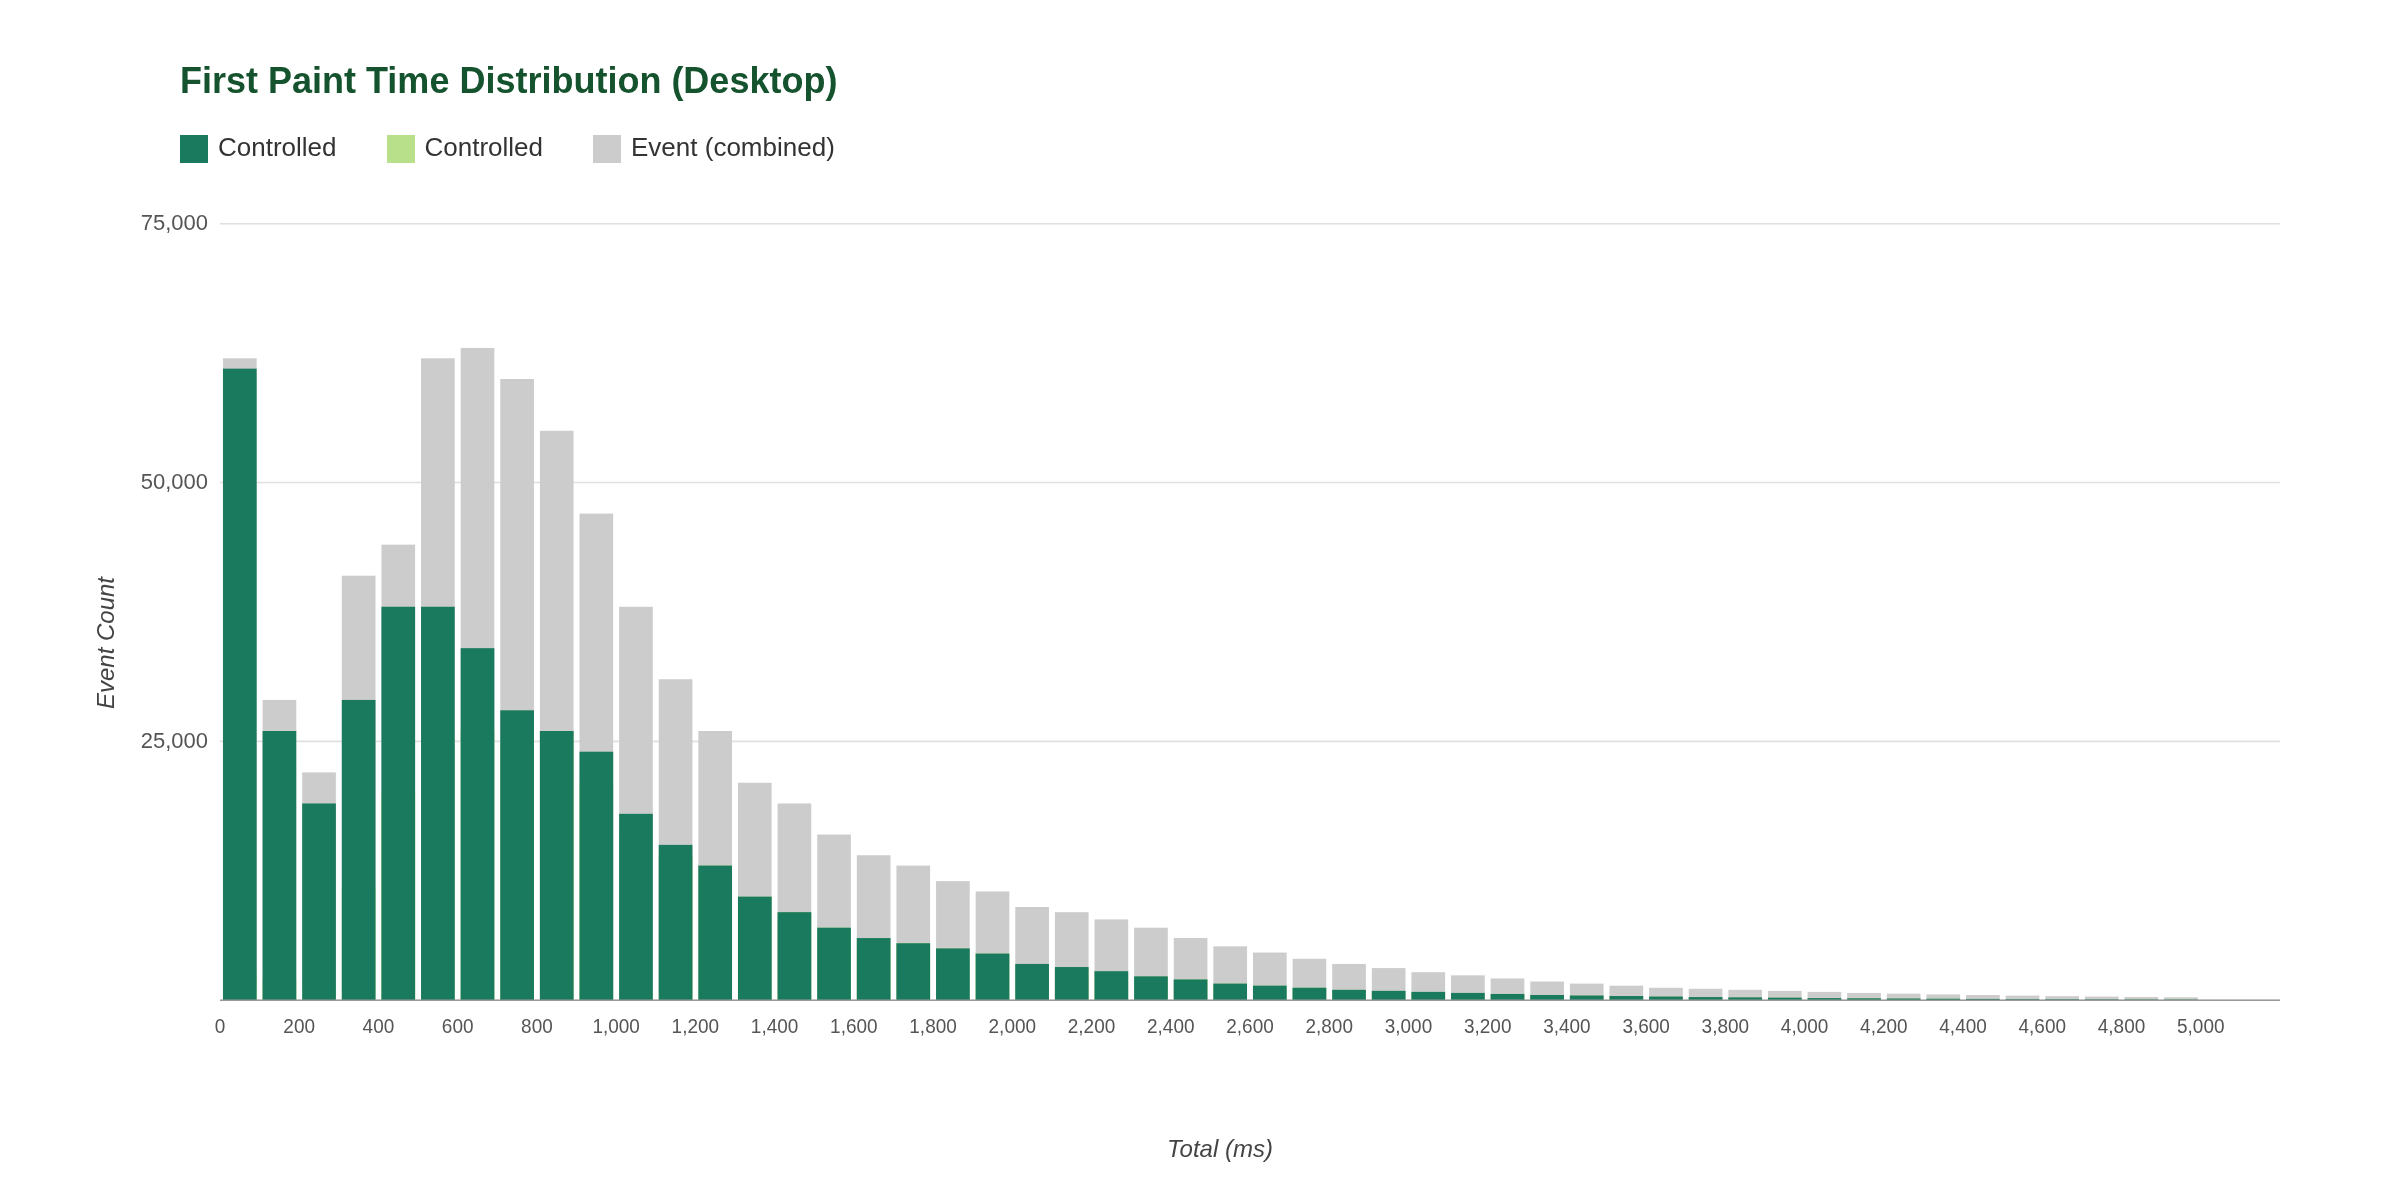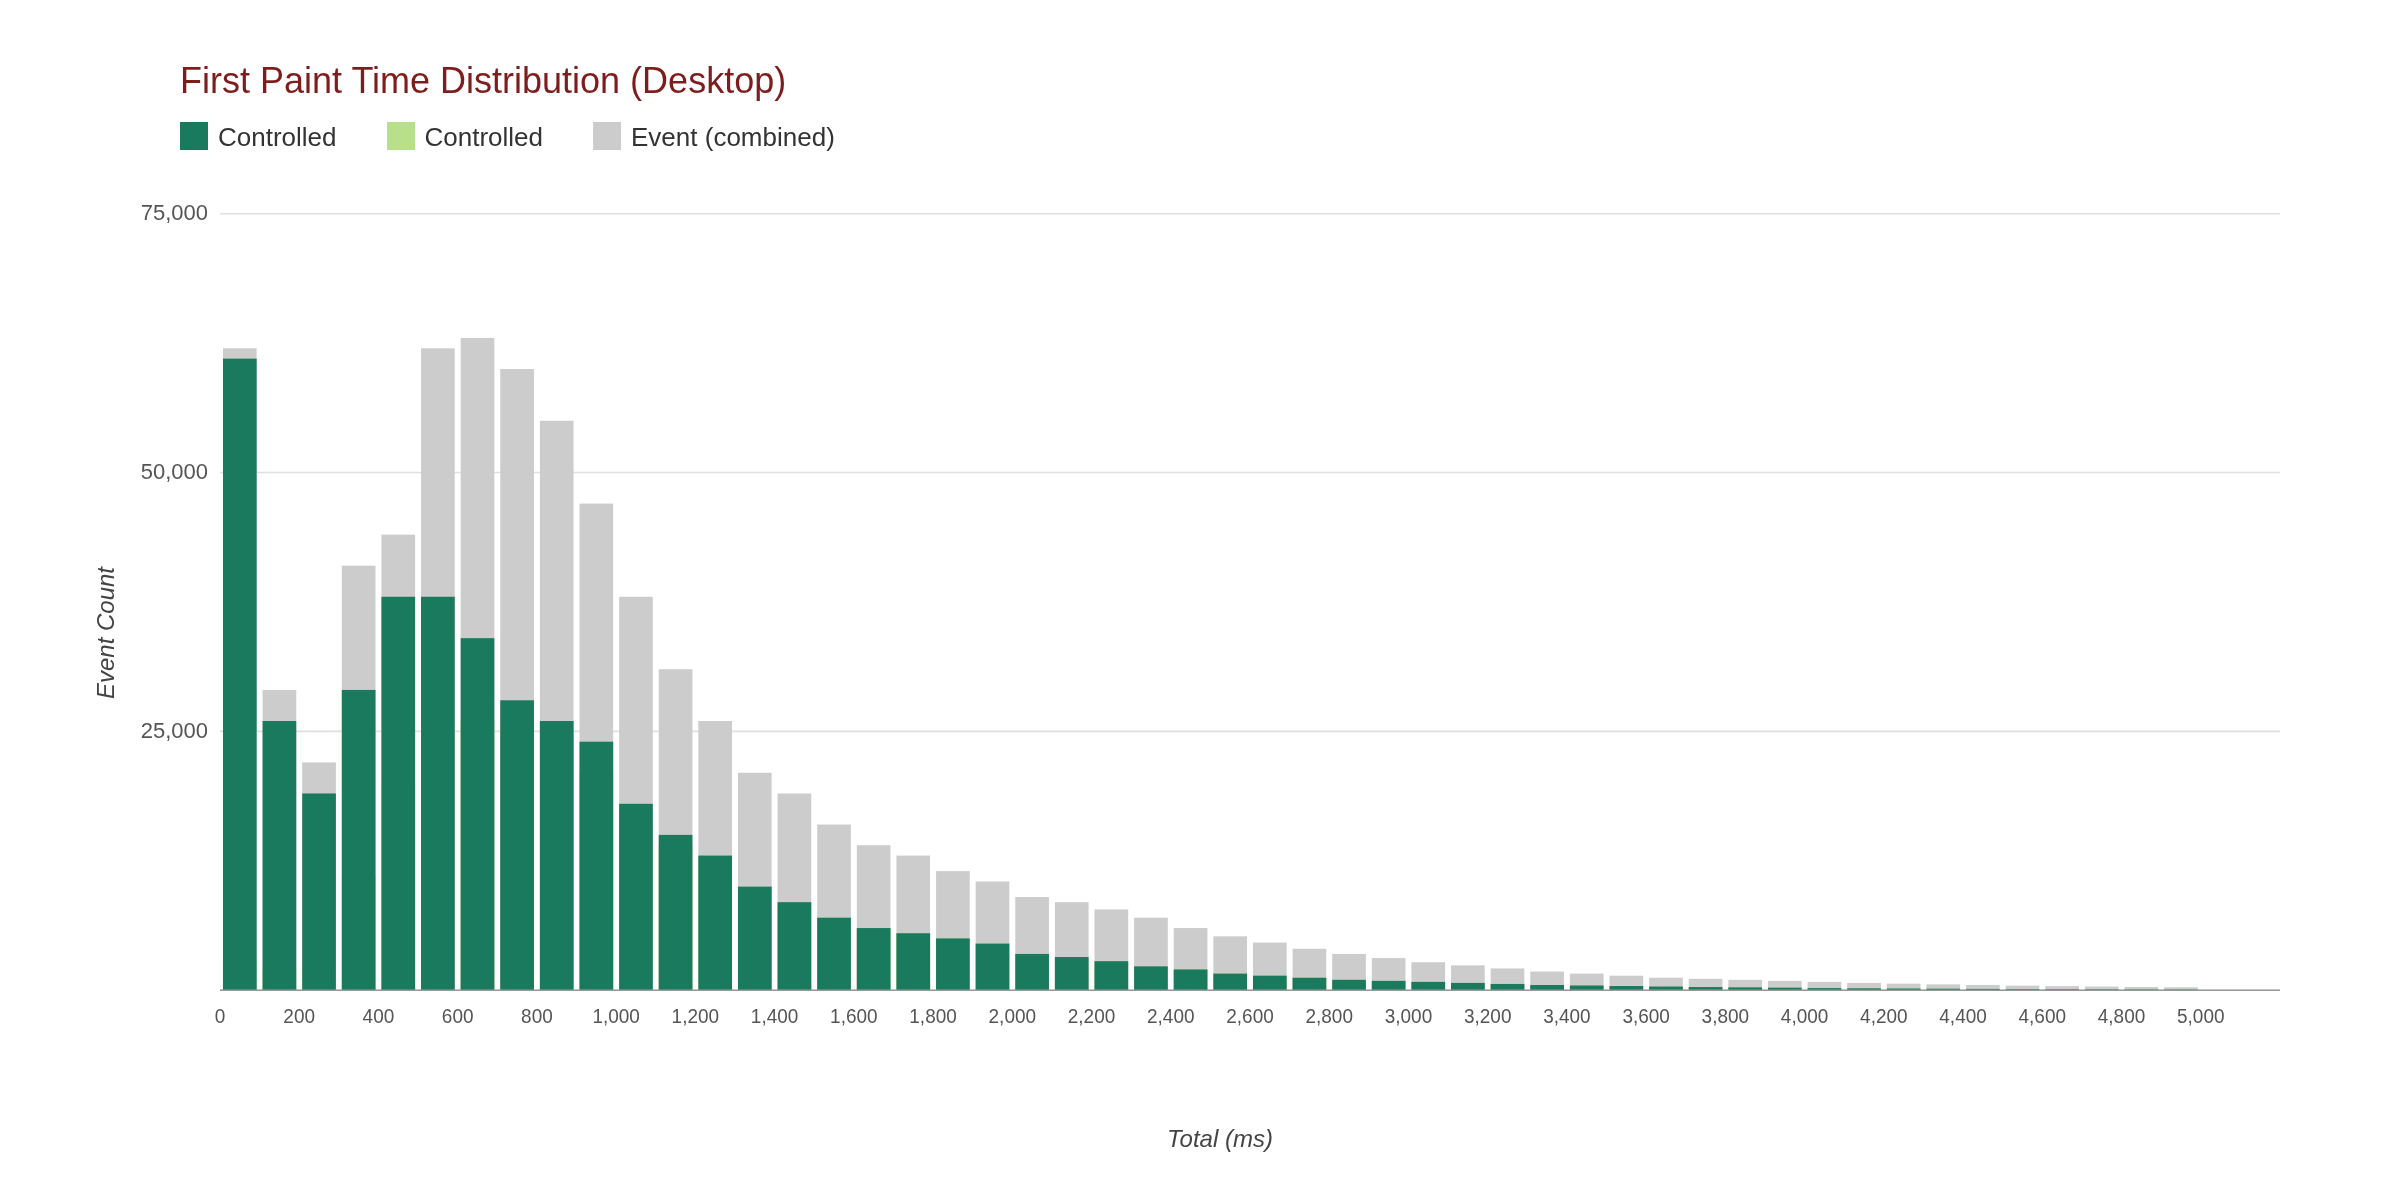--- a/index.html
+++ b/index.html
@@ -11,35 +11,35 @@
       overflow: hidden;
     }
     .chart-container {
       width: 2400px;
       height: 1200px;
       padding: 60px 80px 100px 120px;
       position: relative;
     }
     .chart-title {
       font-size: 36px;
-      font-weight: normal;
-      color: #7f1d1d;
-      margin-bottom: 20px;
+      font-weight: bold;
+      color: #14532d;
+      margin-bottom: 30px;
       margin-left: 60px;
     }
     .legend {
       display: flex;
       align-items: center;
       gap: 50px;
       margin-bottom: 40px;
       margin-left: 60px;
     }
     .legend-item {
       display: flex;
-      align-items: flex-start;
+      align-items: flex-end;
       gap: 10px;
       font-size: 26px;
       color: #333;
     }
     .legend-swatch {
       width: 28px;
       height: 28px;
     }
     .chart-area {
       position: relative;

